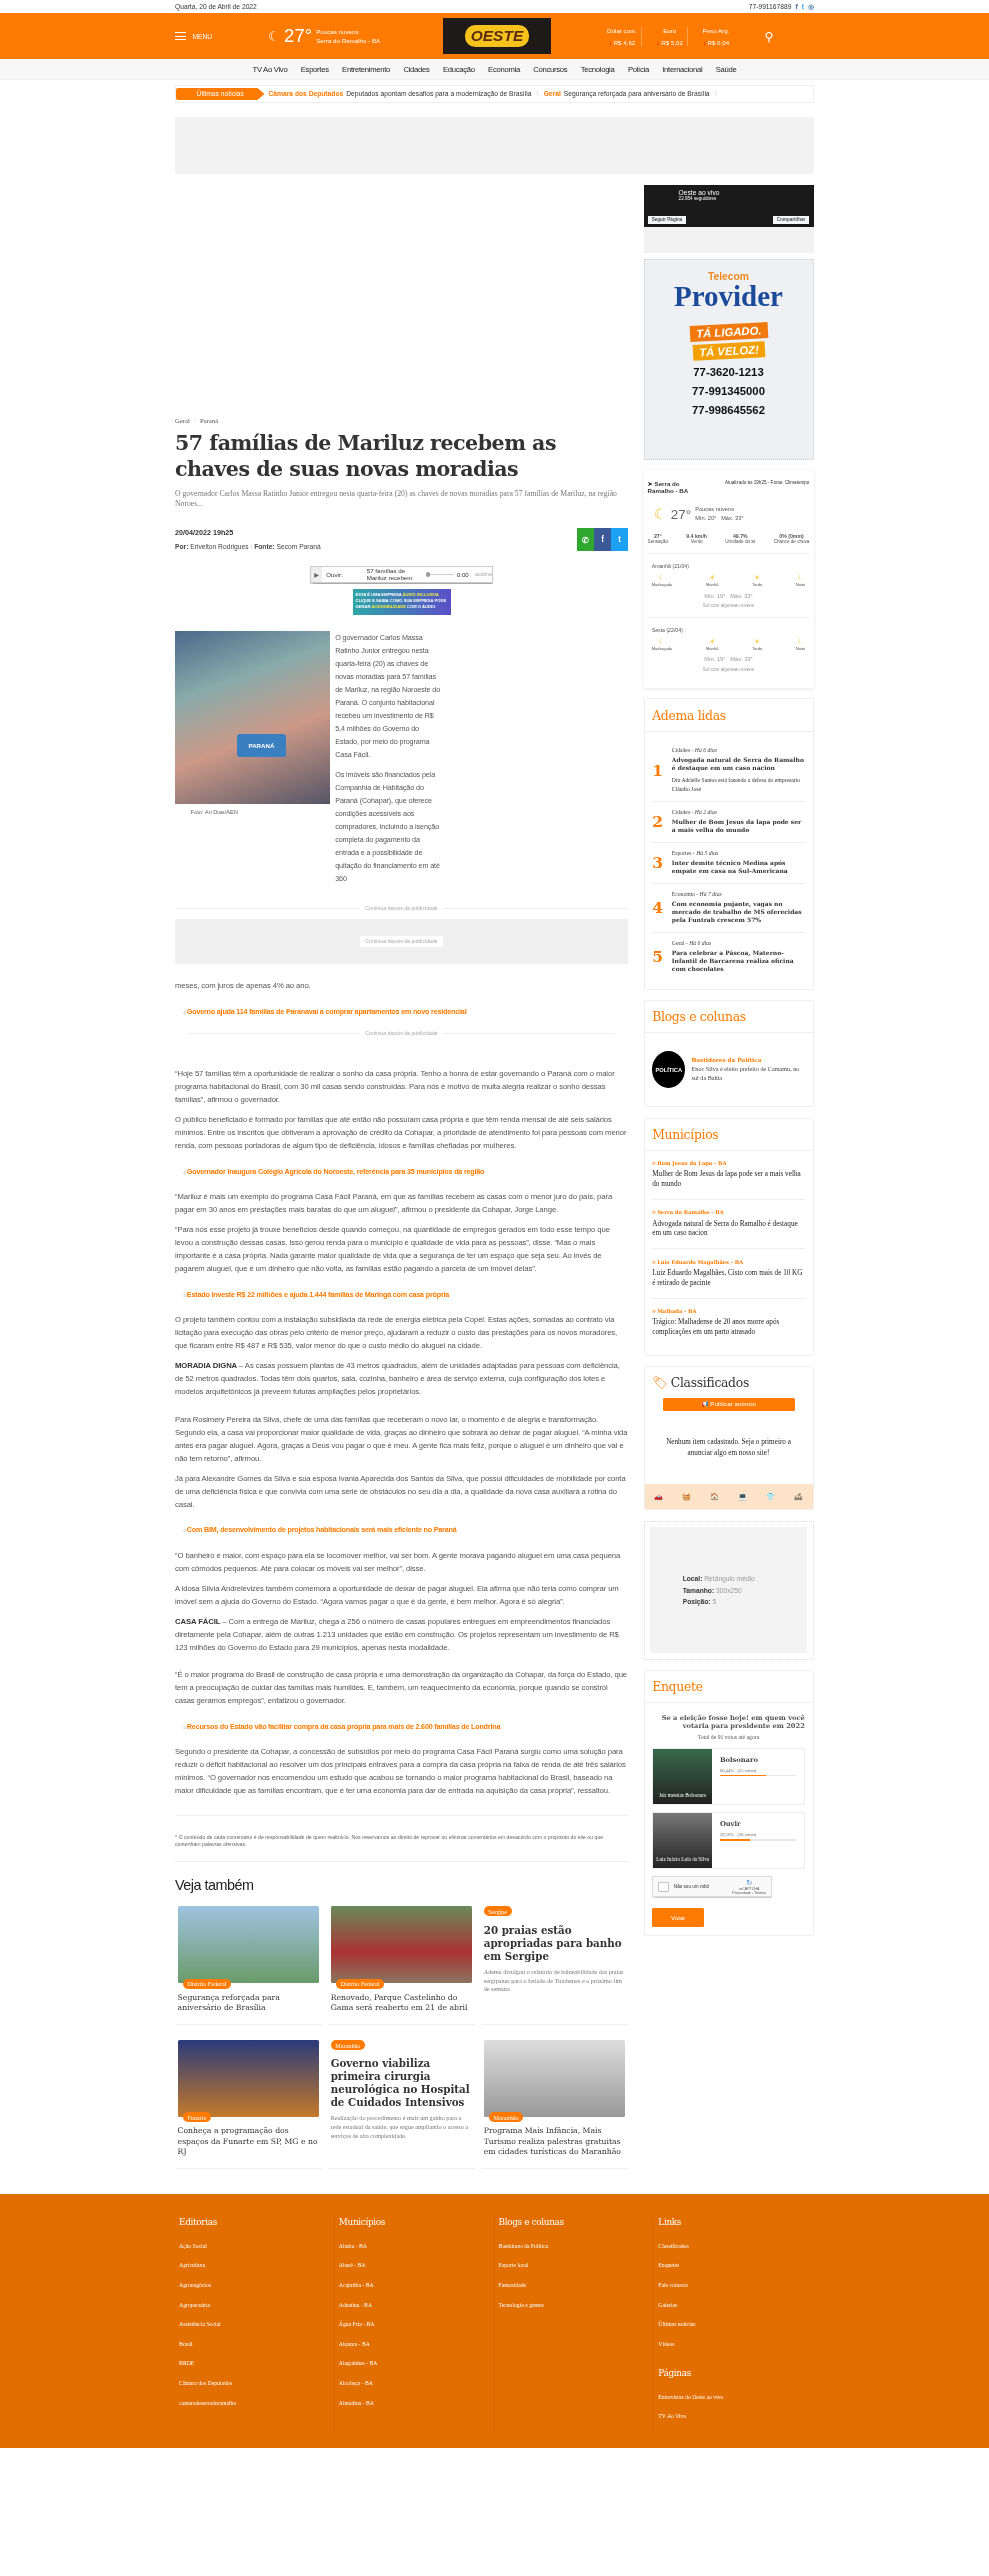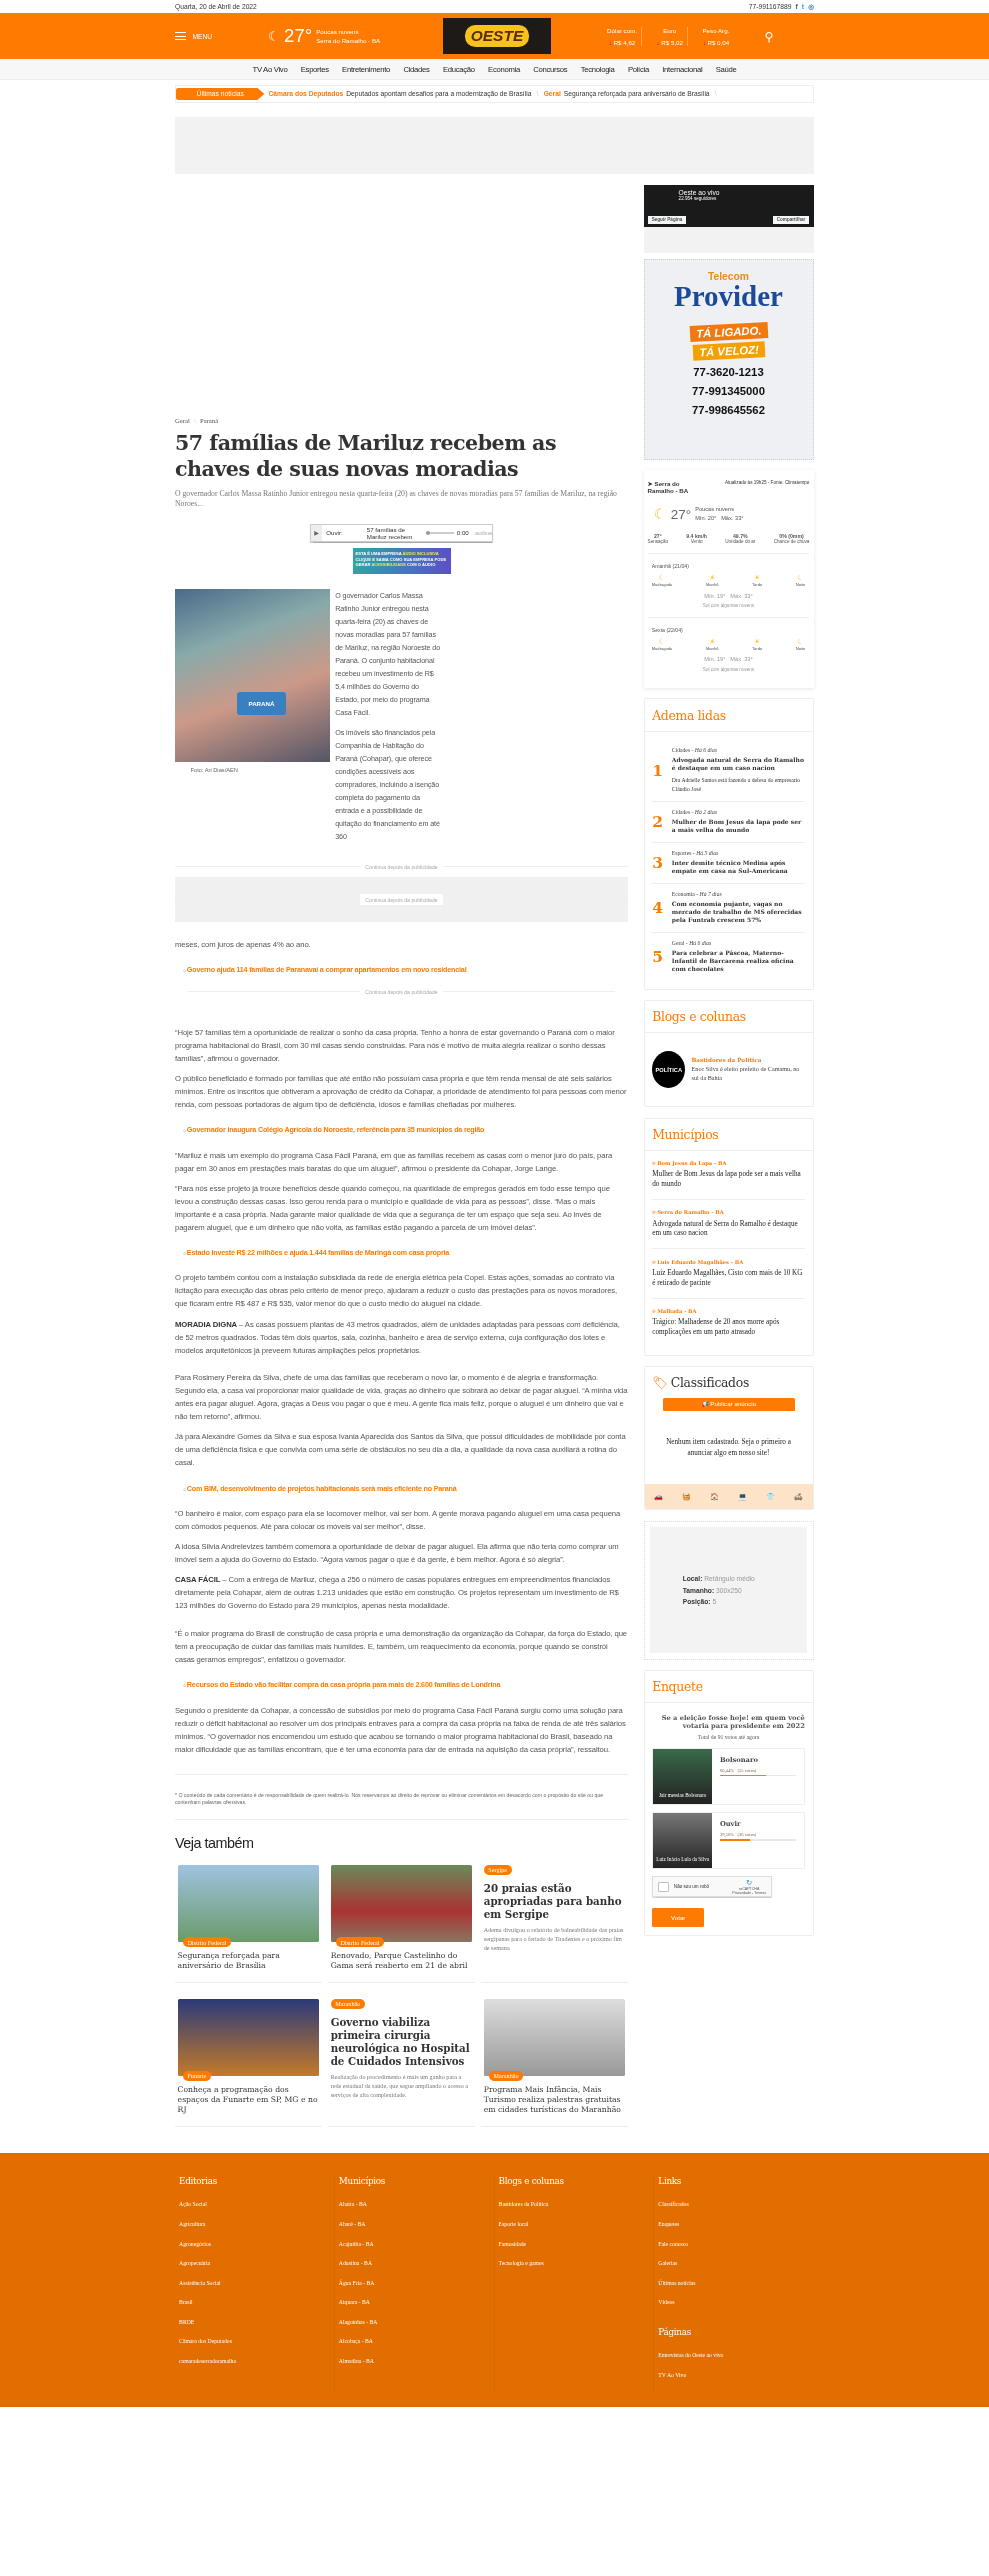--- a/index.html
+++ b/index.html
@@ -252,20 +252,31 @@
   </div>
 
 <div class="wrap content">
 
   <div class="main">
     <div class="crumb">
       <a>Geral</a><span class="sep">\</span><a>Paraná</a>
     </div>
     <h1 class="title">57 famílias de Mariluz recebem as chaves de suas novas moradias</h1>
     <div class="summary">O governador Carlos Massa Ratinho Junior entregou nesta quarta-feira (20) as chaves de novas moradias para 57 famílias de Mariluz, na região Noroes...</div>
+    <div class="meta-row">
+      <div class="meta">
+        <div class="date">20/04/2022 19h25</div>
+        <div class="by"><b>Por:</b> <span>Erivelton Rodrigues</span> <span style="color:#ccc">\</span> <b>Fonte:</b> <span>Secom Paraná</span></div>
+      </div>
+      <div class="share">
+        <span style="background:#2fa82f">✆</span>
+        <span style="background:#3b5998">f</span>
+        <span style="background:#1da1f2">t</span>
+      </div>
+    </div>
     <div class="player">
       <span class="play">▶</span>
       <span class="lbl">Ouvir:</span>
       <span class="ttl">57 famílias de Mariluz recebem</span>
       <span class="bar"></span>
       <span>0:00</span>
       <span class="brand">audima</span>
     </div>
     <div class="audio-ad">
       <div><span>ESTA É UMA EMPRESA</span> <em>ÁUDIO INCLUSIVA</em></div>

